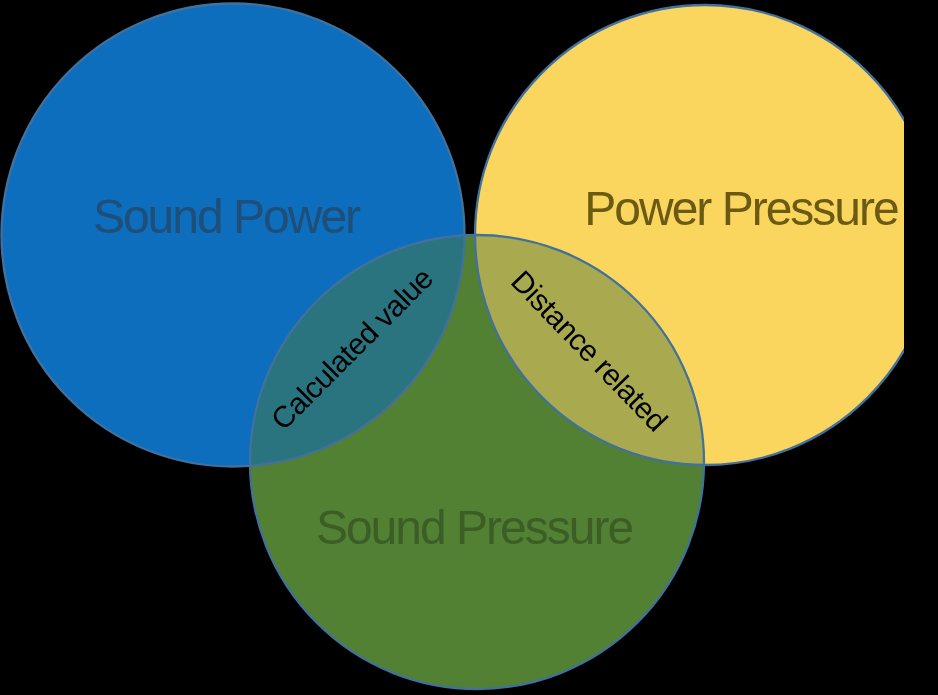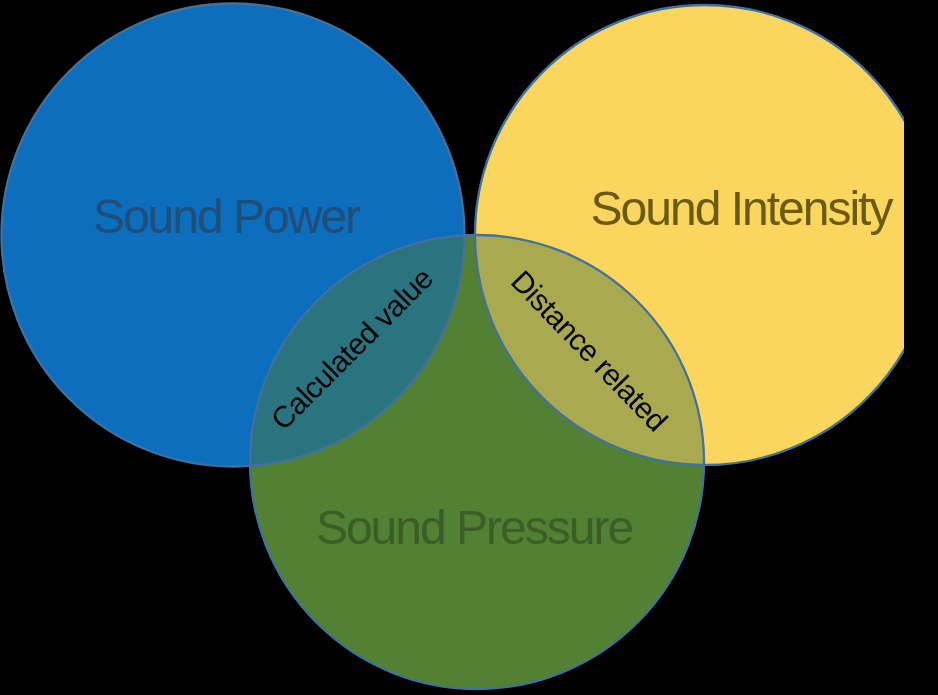--- a/index.html
+++ b/index.html
@@ -71,21 +71,21 @@
 
     <g fill="none" stroke-width="2.3" stroke="#41719C">
       <circle cx="477" cy="462" r="227"></circle>
       <circle cx="233" cy="235" r="231.5"></circle>
       <circle cx="705" cy="235" r="230"></circle>
     </g>
   </svg>
 
   <div class="label label-main label-power" style="color: rgb(31, 78, 120);">Sound Power</div>
 
-  <div class="label label-main label-pressure" style="color: rgb(107, 90, 20);">Sound Intensity</div>
+  <div class="label label-main label-pressure" style="color: rgb(107, 90, 20);">Power Pressure</div>
 
   <div class="label label-main label-intensity" style="color: rgb(59, 94, 39);">Sound Pressure</div>
 
   <div class="label label-overlap label-calc" style="color: rgb(0, 0, 0);">Calculated value</div>
 
   <div class="label label-overlap label-dist" style="color: rgb(0, 0, 0);">Distance related</div>
 
 </div>
 
 </body></html>

